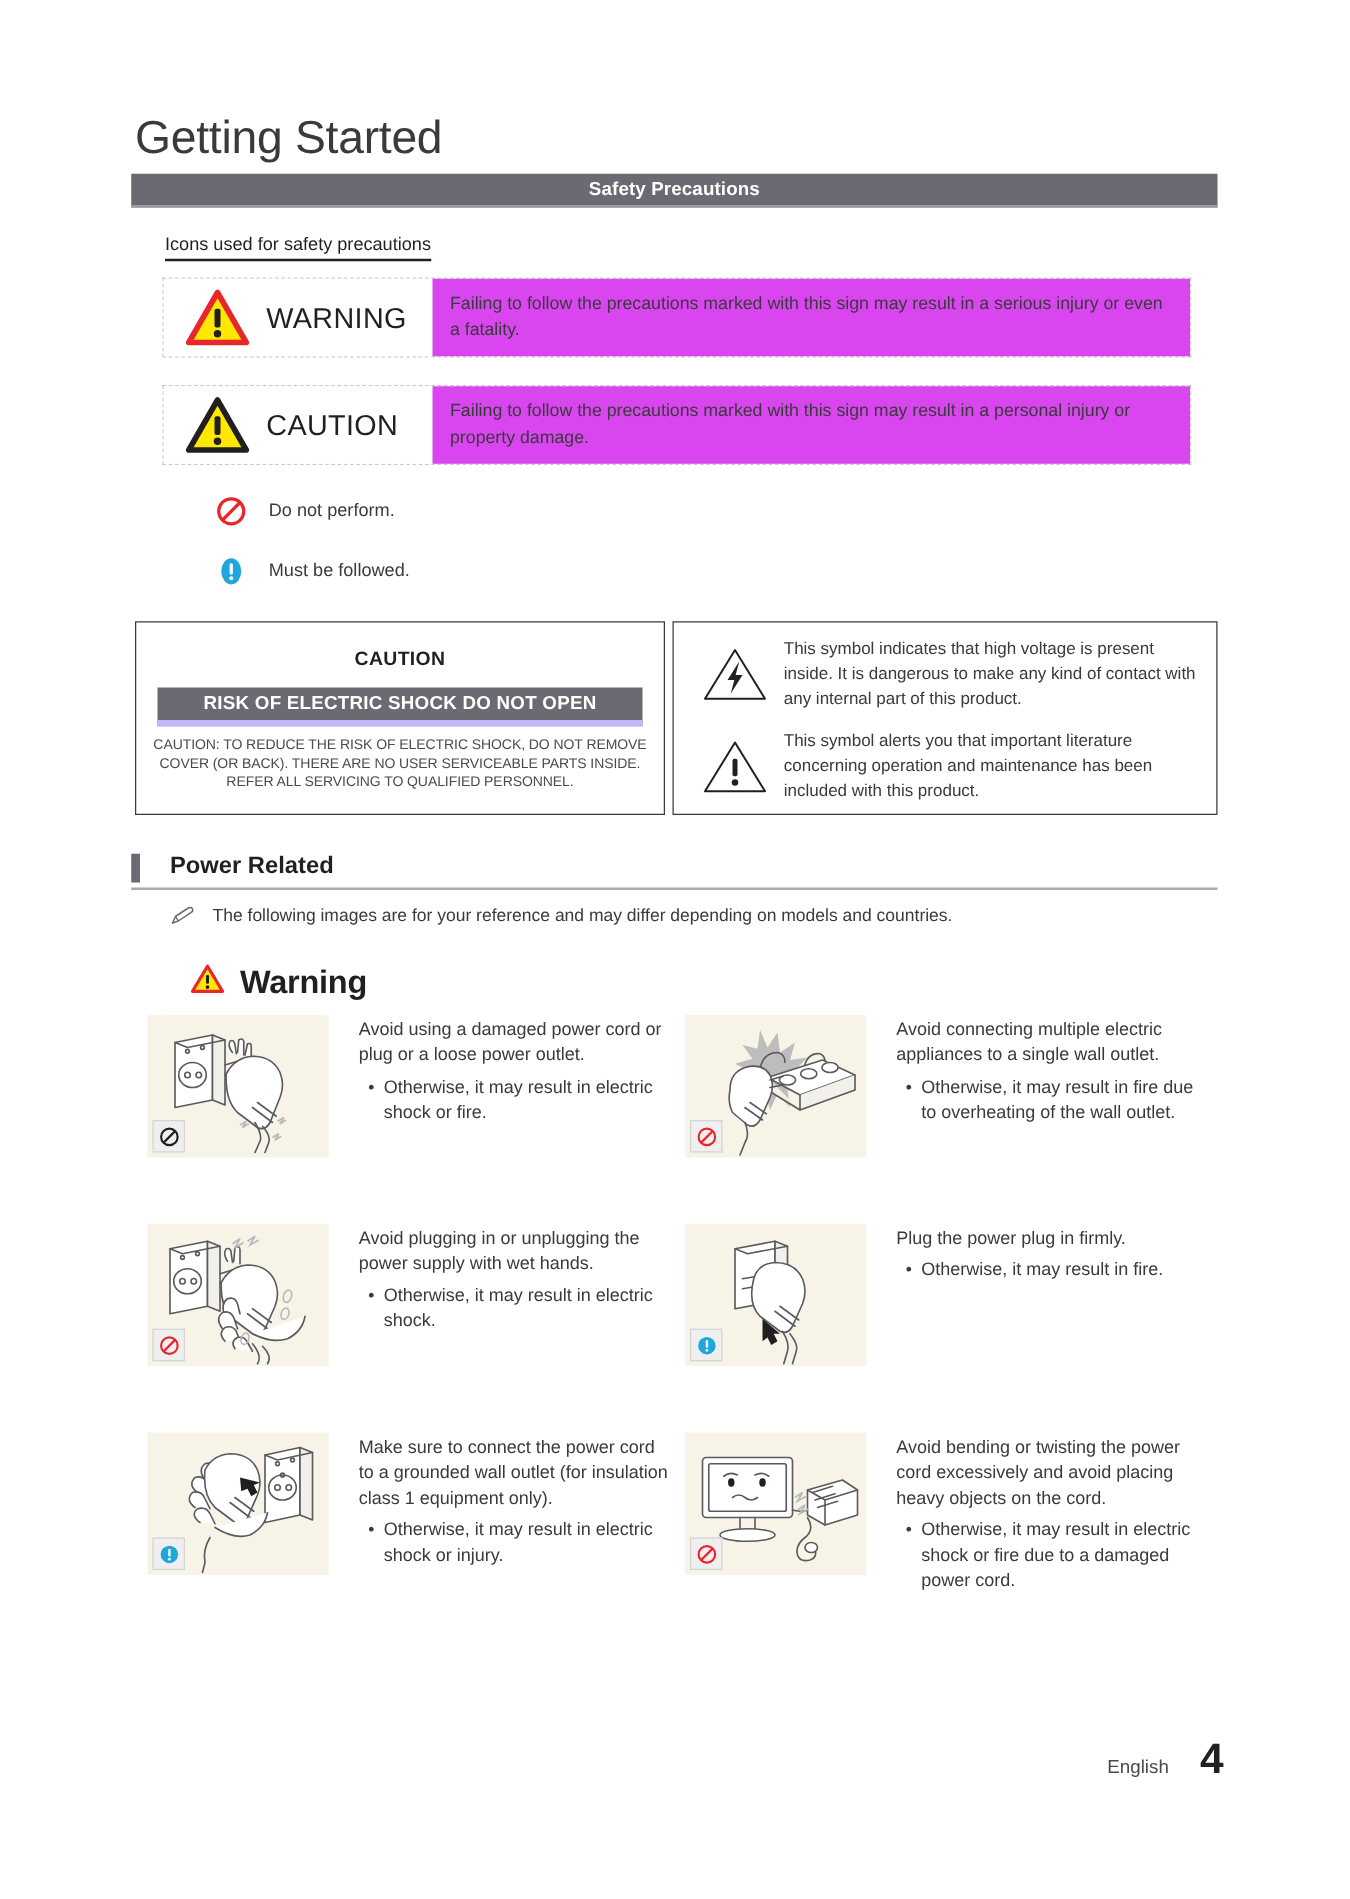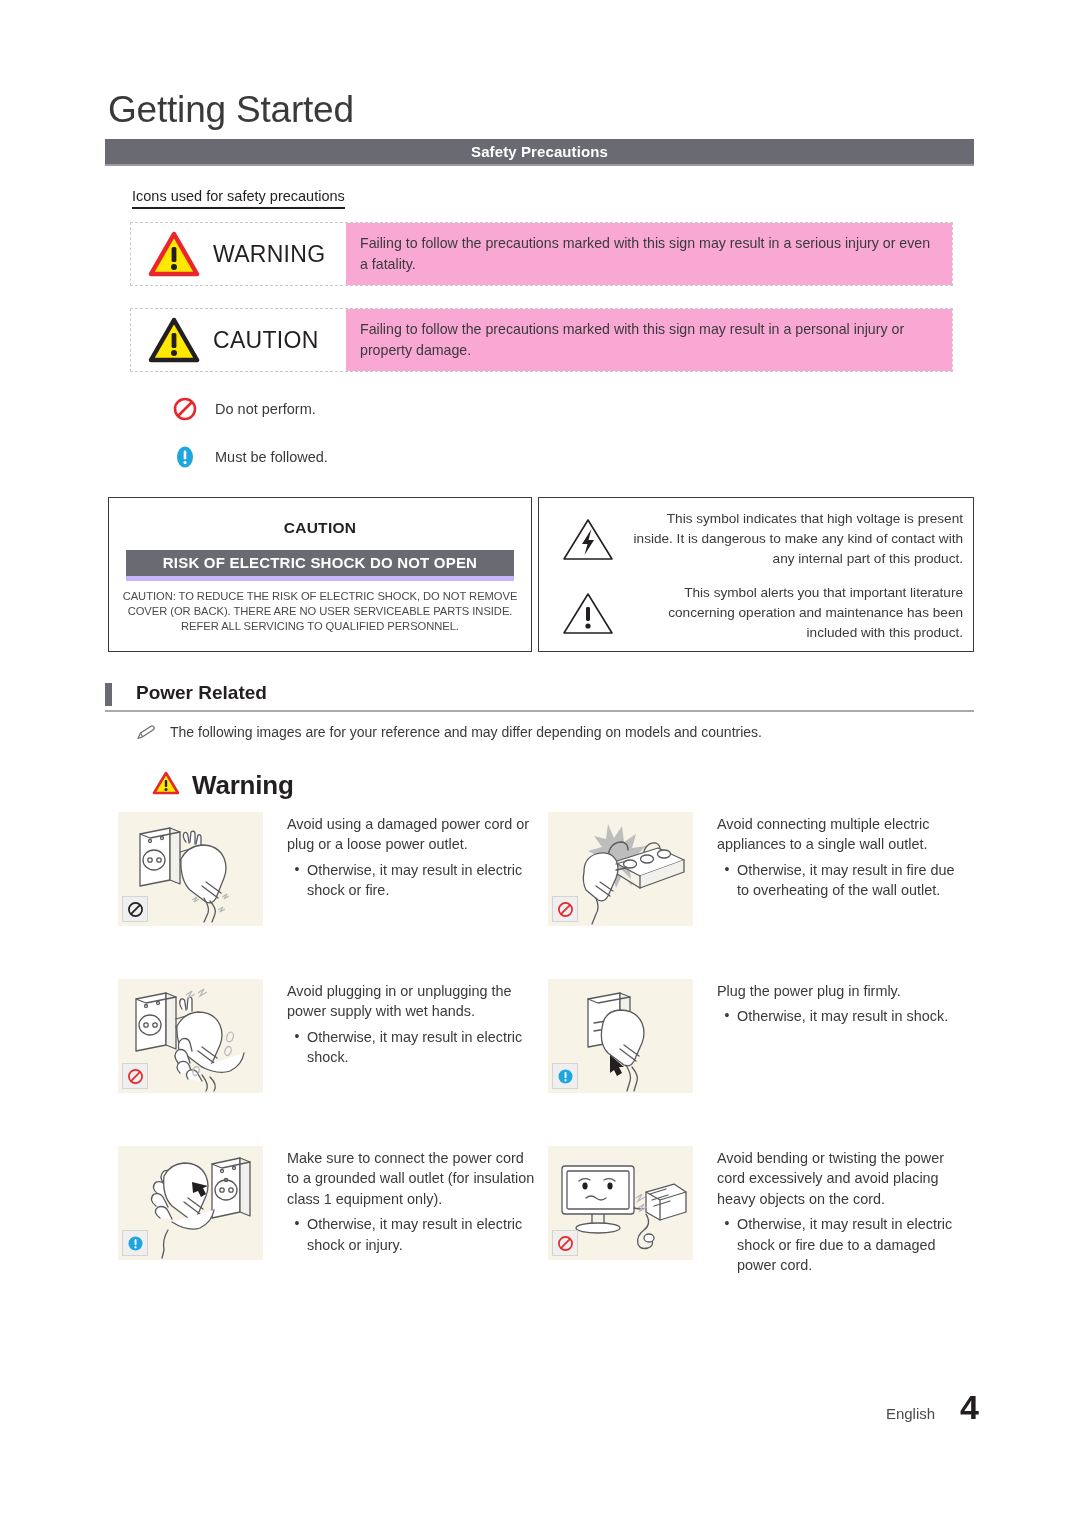--- a/index.html
+++ b/index.html
@@ -99,21 +99,21 @@
   }
   .def-word {
     font-size: 23px;
     font-weight: 400;
     color: #231f20;
     letter-spacing: 0.3px;
     margin-left: 8px;
   }
   .def-right {
     flex: 1;
-    background: #f9a8d4;
+    background: #d946ef;
     display: flex;
     align-items: center;
     padding: 0 12px 0 14px;
     box-sizing: border-box;
   }
   .def-text {
     font-size: 14.2px;
     line-height: 1.45;
     color: #3a3a3c;
   }
@@ -186,21 +186,20 @@
     width: 436px;
     height: 155px;
     border: 1.5px solid #3a3a3c;
     box-sizing: border-box;
     background: #ffffff;
     padding: 11px 10px 0 10px;
   }
   .symbol-row {
     display: flex;
     align-items: flex-start;
-    text-align: right;
   }
   .symbol-row + .symbol-row { margin-top: 14px; }
   .symbol-glyph {
     width: 78px;
     flex-shrink: 0;
     display: flex;
     justify-content: center;
     padding-top: 6px;
   }
   .symbol-text {
@@ -643,21 +642,21 @@
               <circle cx="8.5" cy="8.5" r="7" fill="#1fa6dd"></circle>
               <rect x="7.6" y="4" width="1.9" height="6.2" rx="0.9" fill="#ffffff"></rect>
               <circle cx="8.5" cy="12.3" r="1.15" fill="#ffffff"></circle>
             </svg>
           </div>
         </div>
         <div class="cell-text">
           <div class="cell-main">Plug the power plug in firmly.</div>
           <div class="cell-sub">
             <span class="cell-bullet">•</span>
-            <span>Otherwise, it may result in shock.</span>
+            <span>Otherwise, it may result in fire.</span>
           </div>
         </div>
       </div>
     </div>
 
     <div class="grid-row">
 
       <div class="cell">
         <div class="illus">
           <svg width="145" height="114" viewBox="0 0 145 114">

